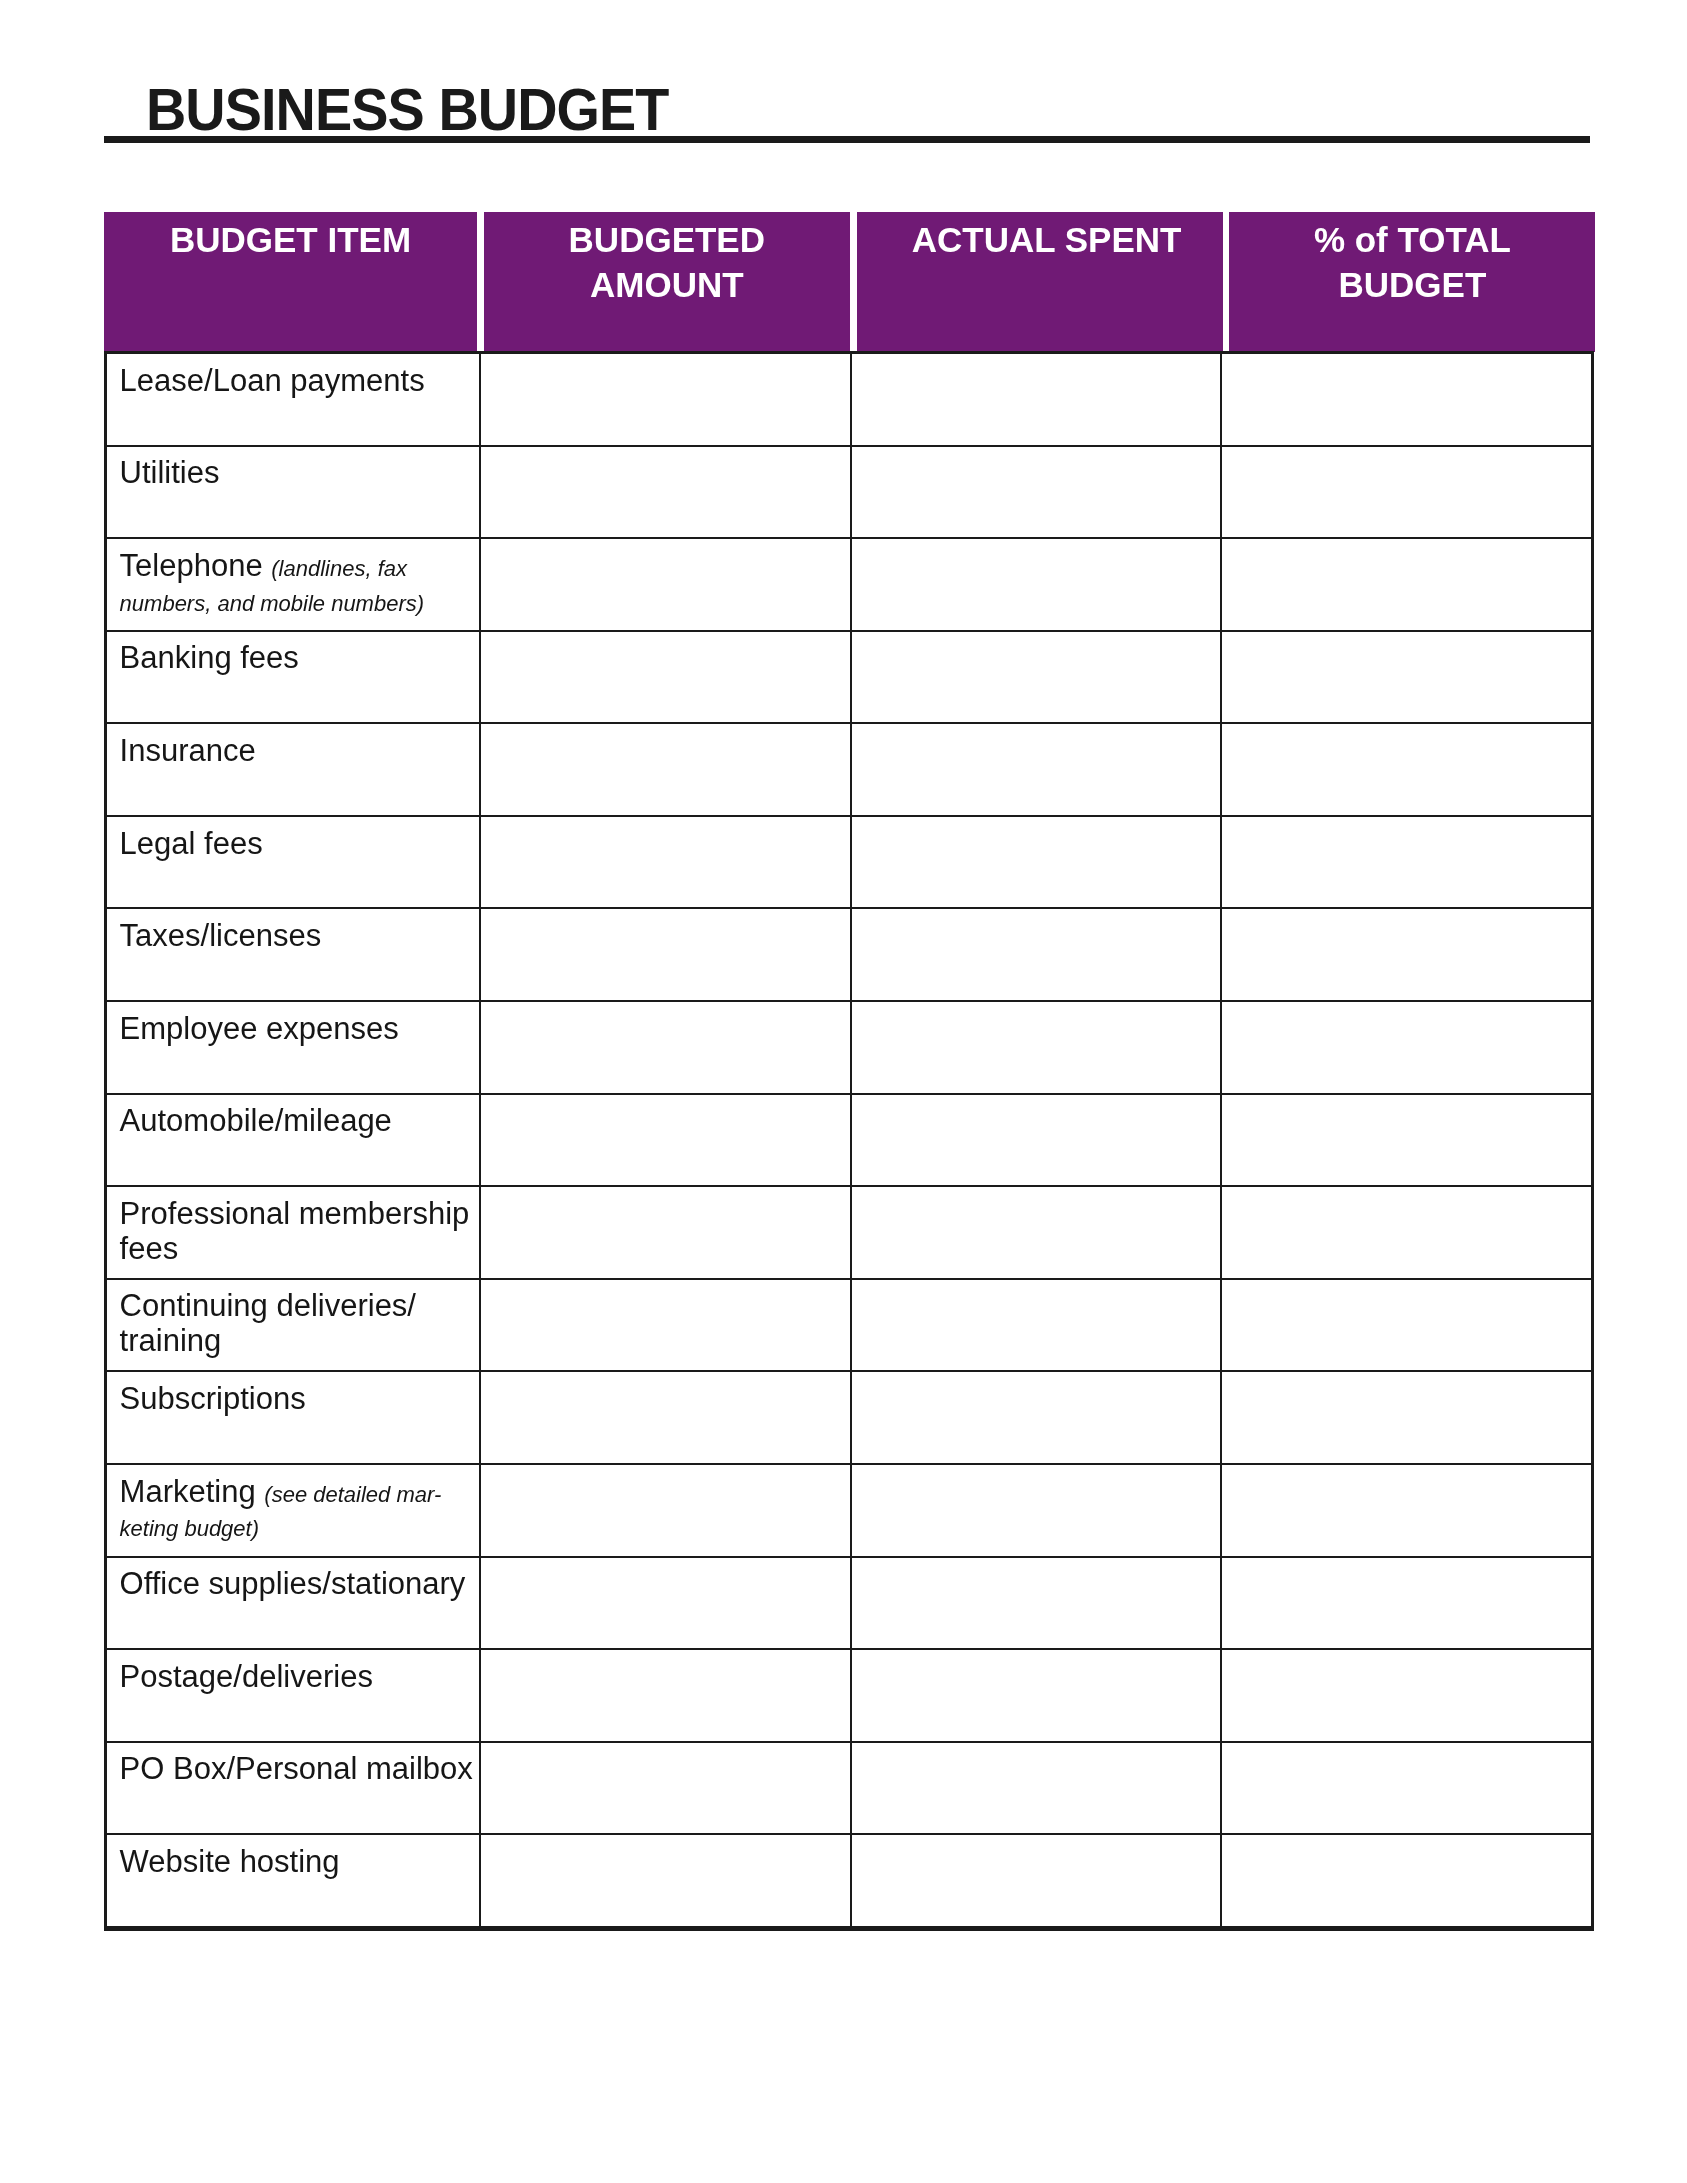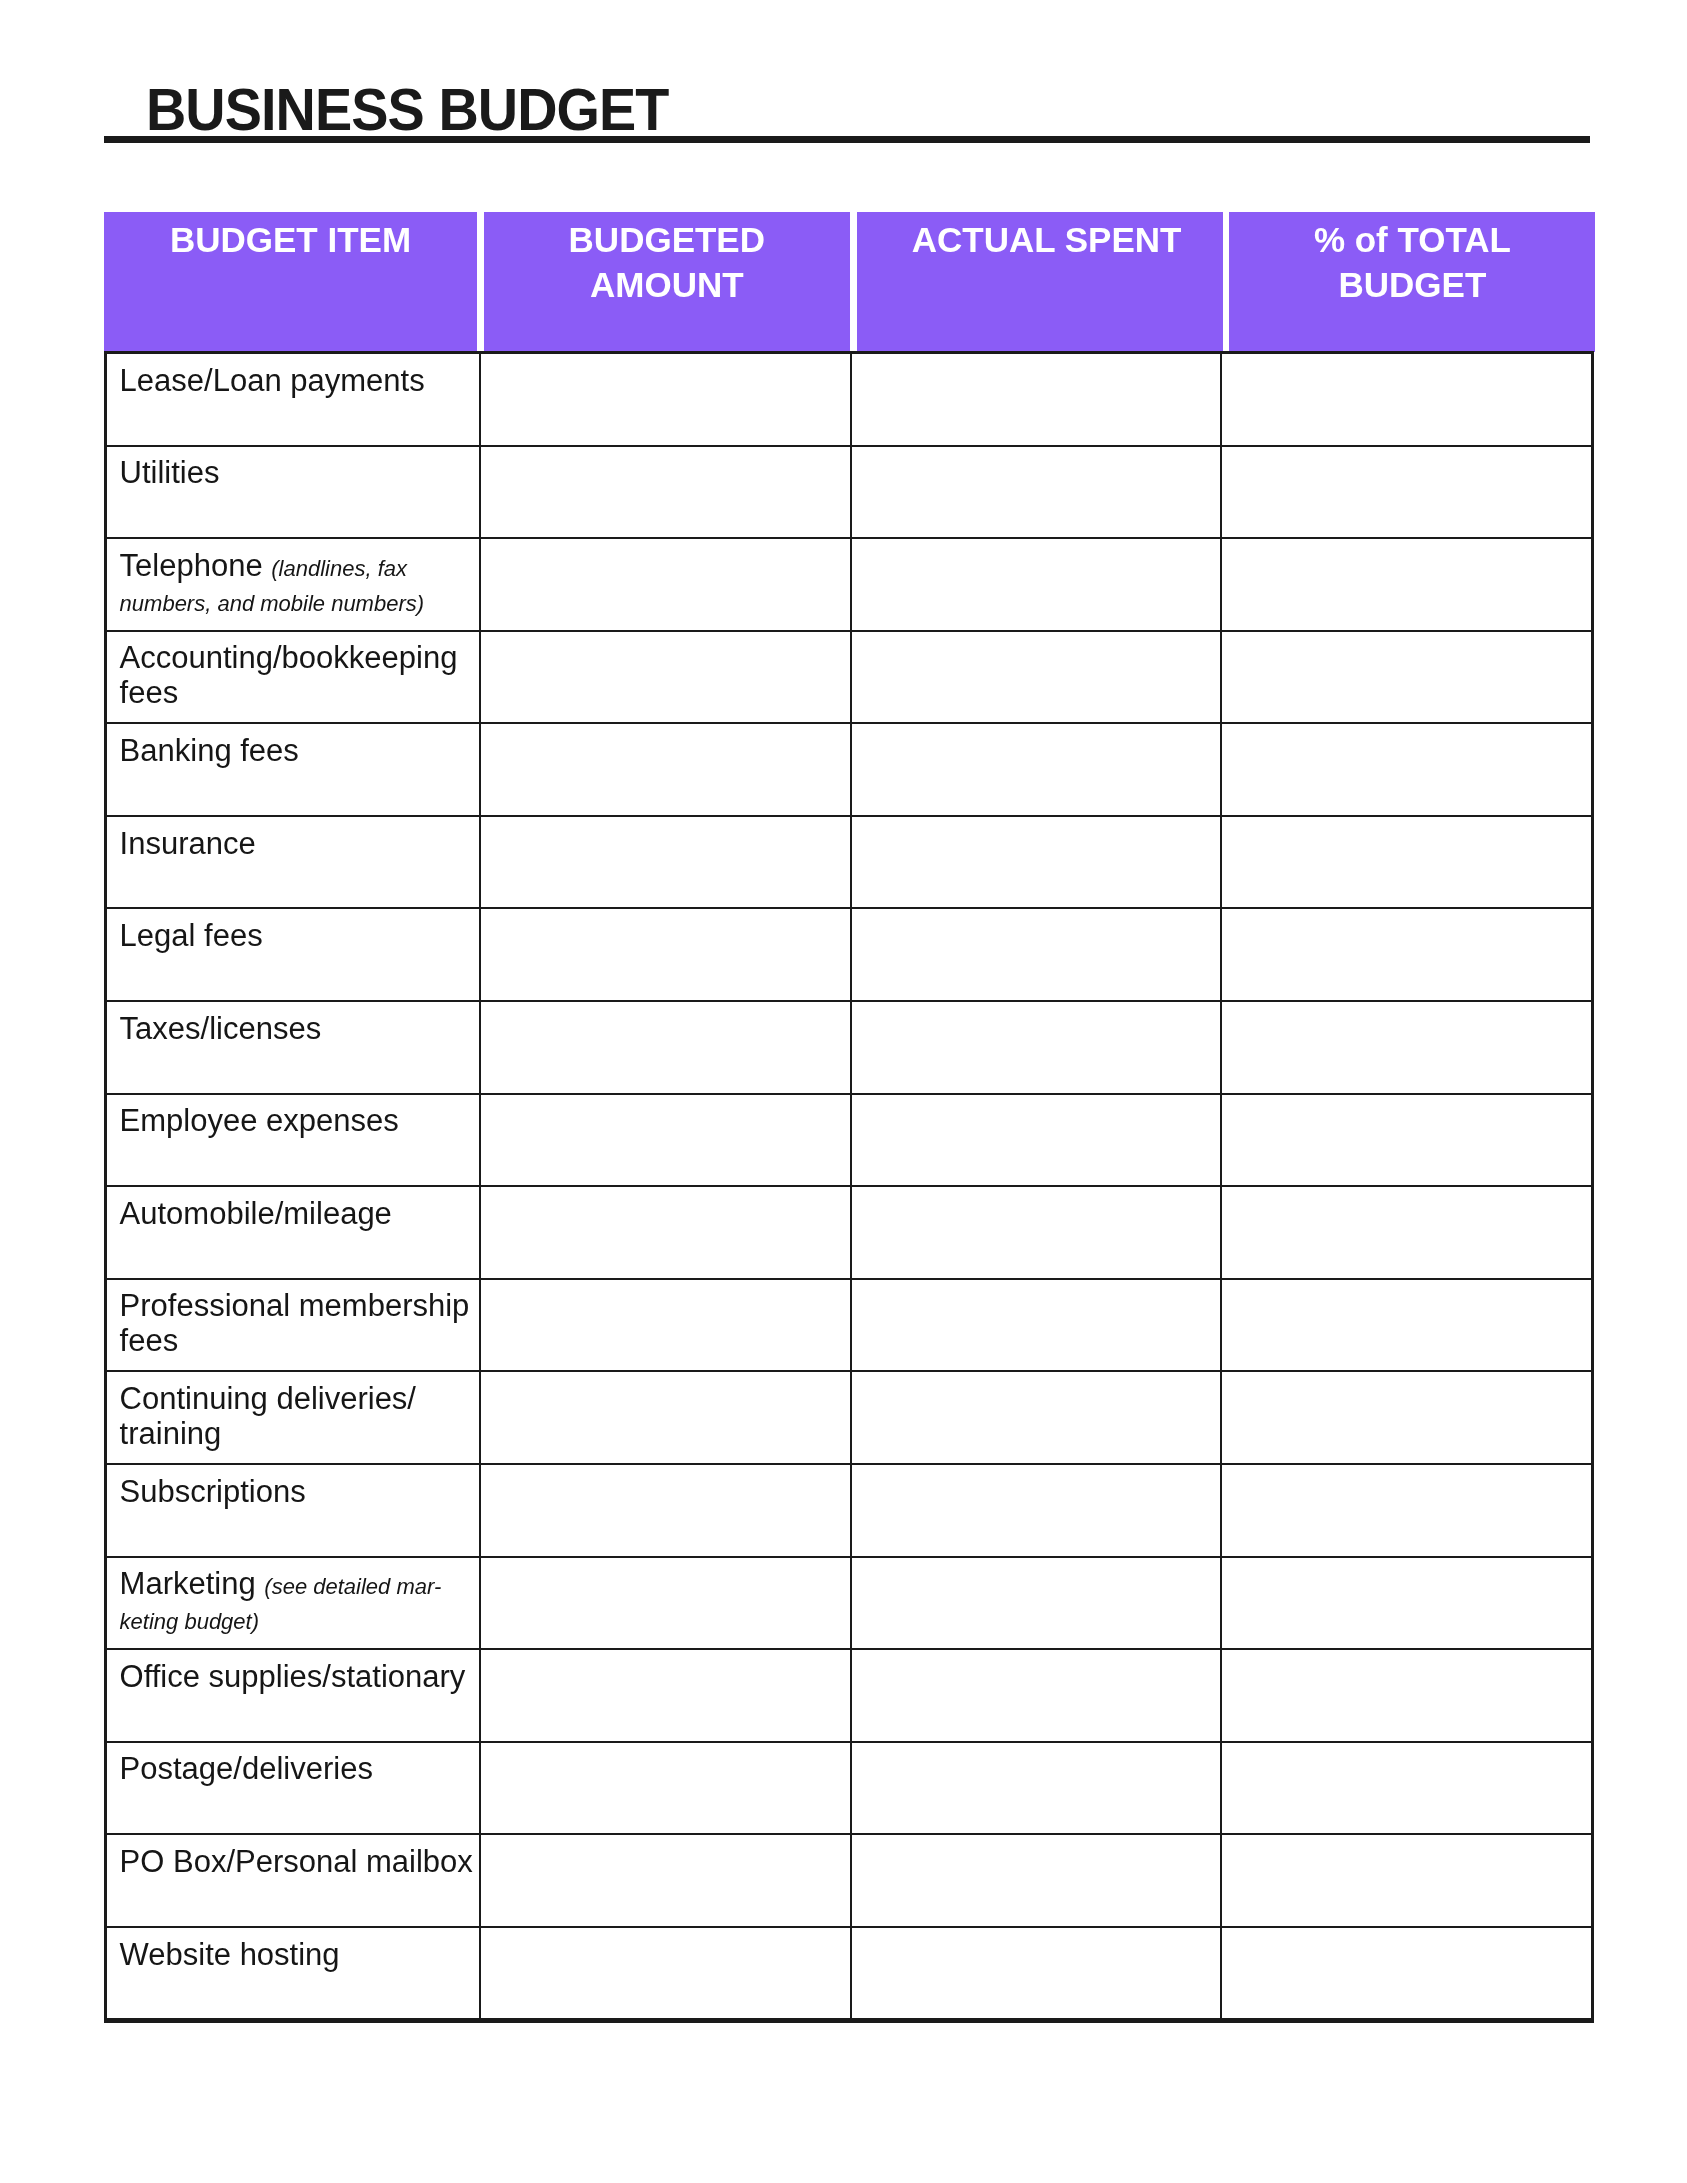--- a/index.html
+++ b/index.html
@@ -23,21 +23,21 @@
     position: absolute; left: 104px; top: 136px;
     width: 1486px; height: 6.8px; background: #1a1a1a;
   }
 
   .hdr-row {
     position: absolute; left: 104px; top: 212px;
     width: 1490px; height: 140px;
     display: flex; gap: 6.8px;
   }
   .hdr-cell {
-    background: #8b5cf6; color: #ffffff;
+    background: #701a75; color: #ffffff;
     font-size: 35px; font-weight: bold; line-height: 1.28;
     text-align: center; padding-top: 5.8px;
     white-space: pre-line; box-sizing: border-box;
     flex: none;
   }
   .hdr-cell.c1 { width: 373px; }
   .hdr-cell.c2 { width: 366px; }
   .hdr-cell.c3 { width: 366px; padding-left: 14px; }
   .hdr-cell.c4 { width: 366px; }
 
@@ -87,26 +87,20 @@
         <td></td>
       </tr>
       <tr>
         <td><span>Utilities</span> <span class="note"></span></td>
         <td></td>
         <td></td>
         <td></td>
       </tr>
       <tr>
         <td><span>Telephone</span> <span class="note">(landlines, fax numbers, and mobile numbers)</span></td>
-        <td></td>
-        <td></td>
-        <td></td>
-      </tr>
-      <tr>
-        <td><span>Accounting/bookkeeping fees</span> <span class="note"></span></td>
         <td></td>
         <td></td>
         <td></td>
       </tr>
       <tr>
         <td><span>Banking fees</span> <span class="note"></span></td>
         <td></td>
         <td></td>
         <td></td>
       </tr>

